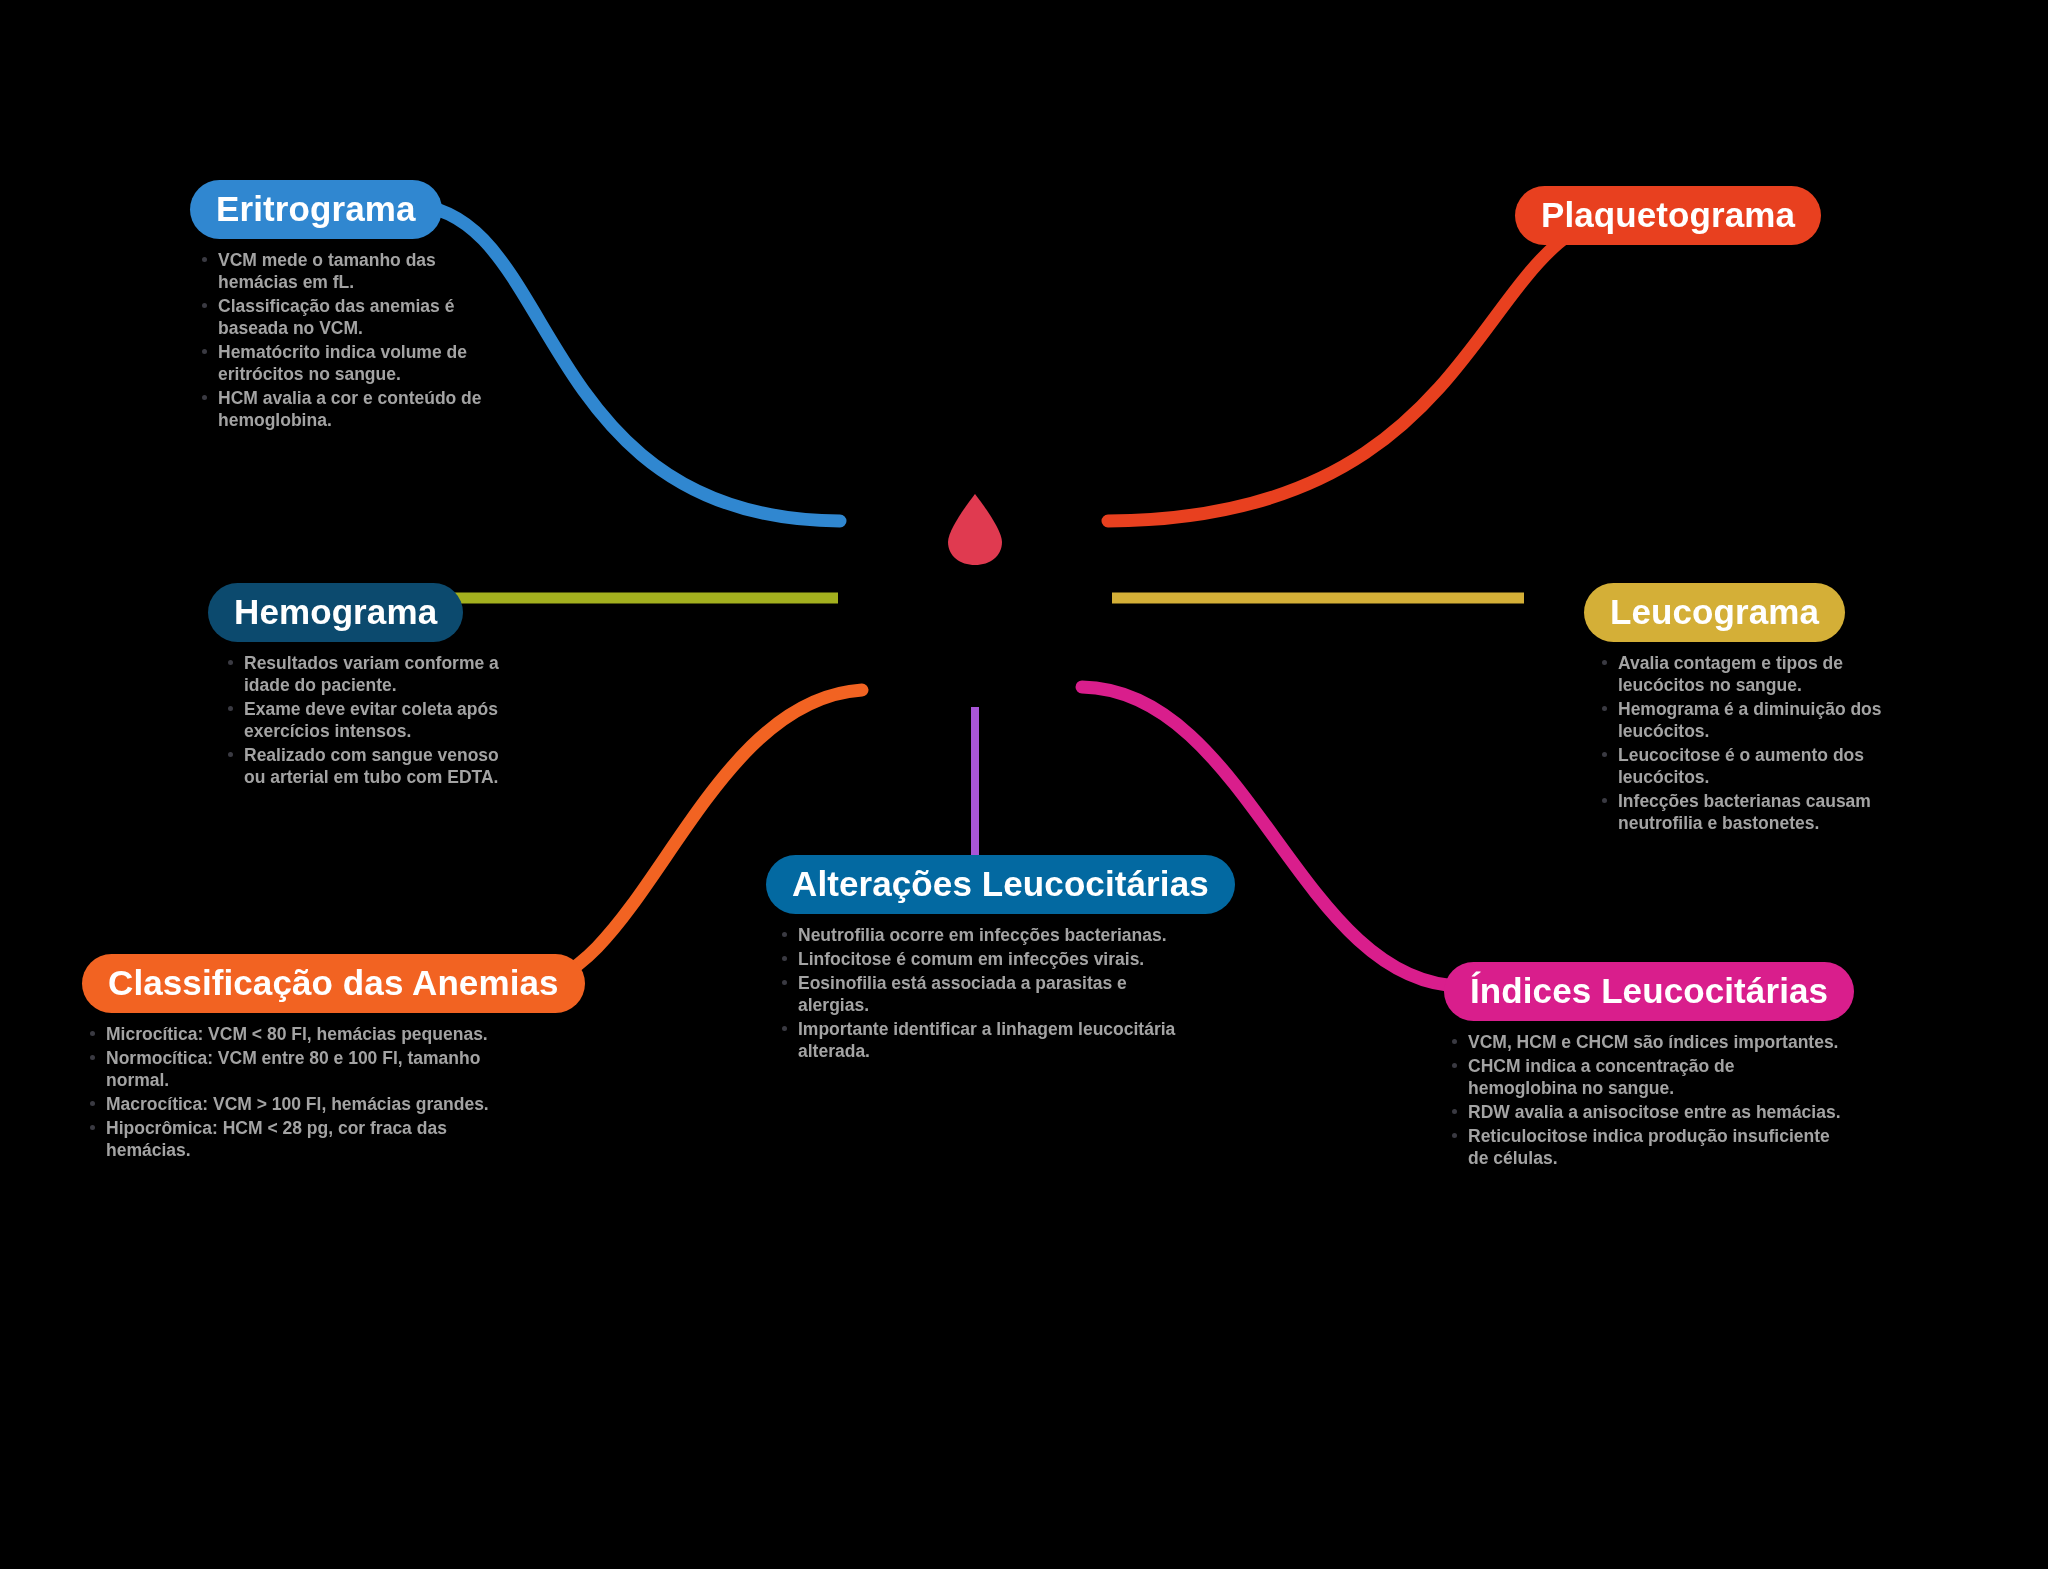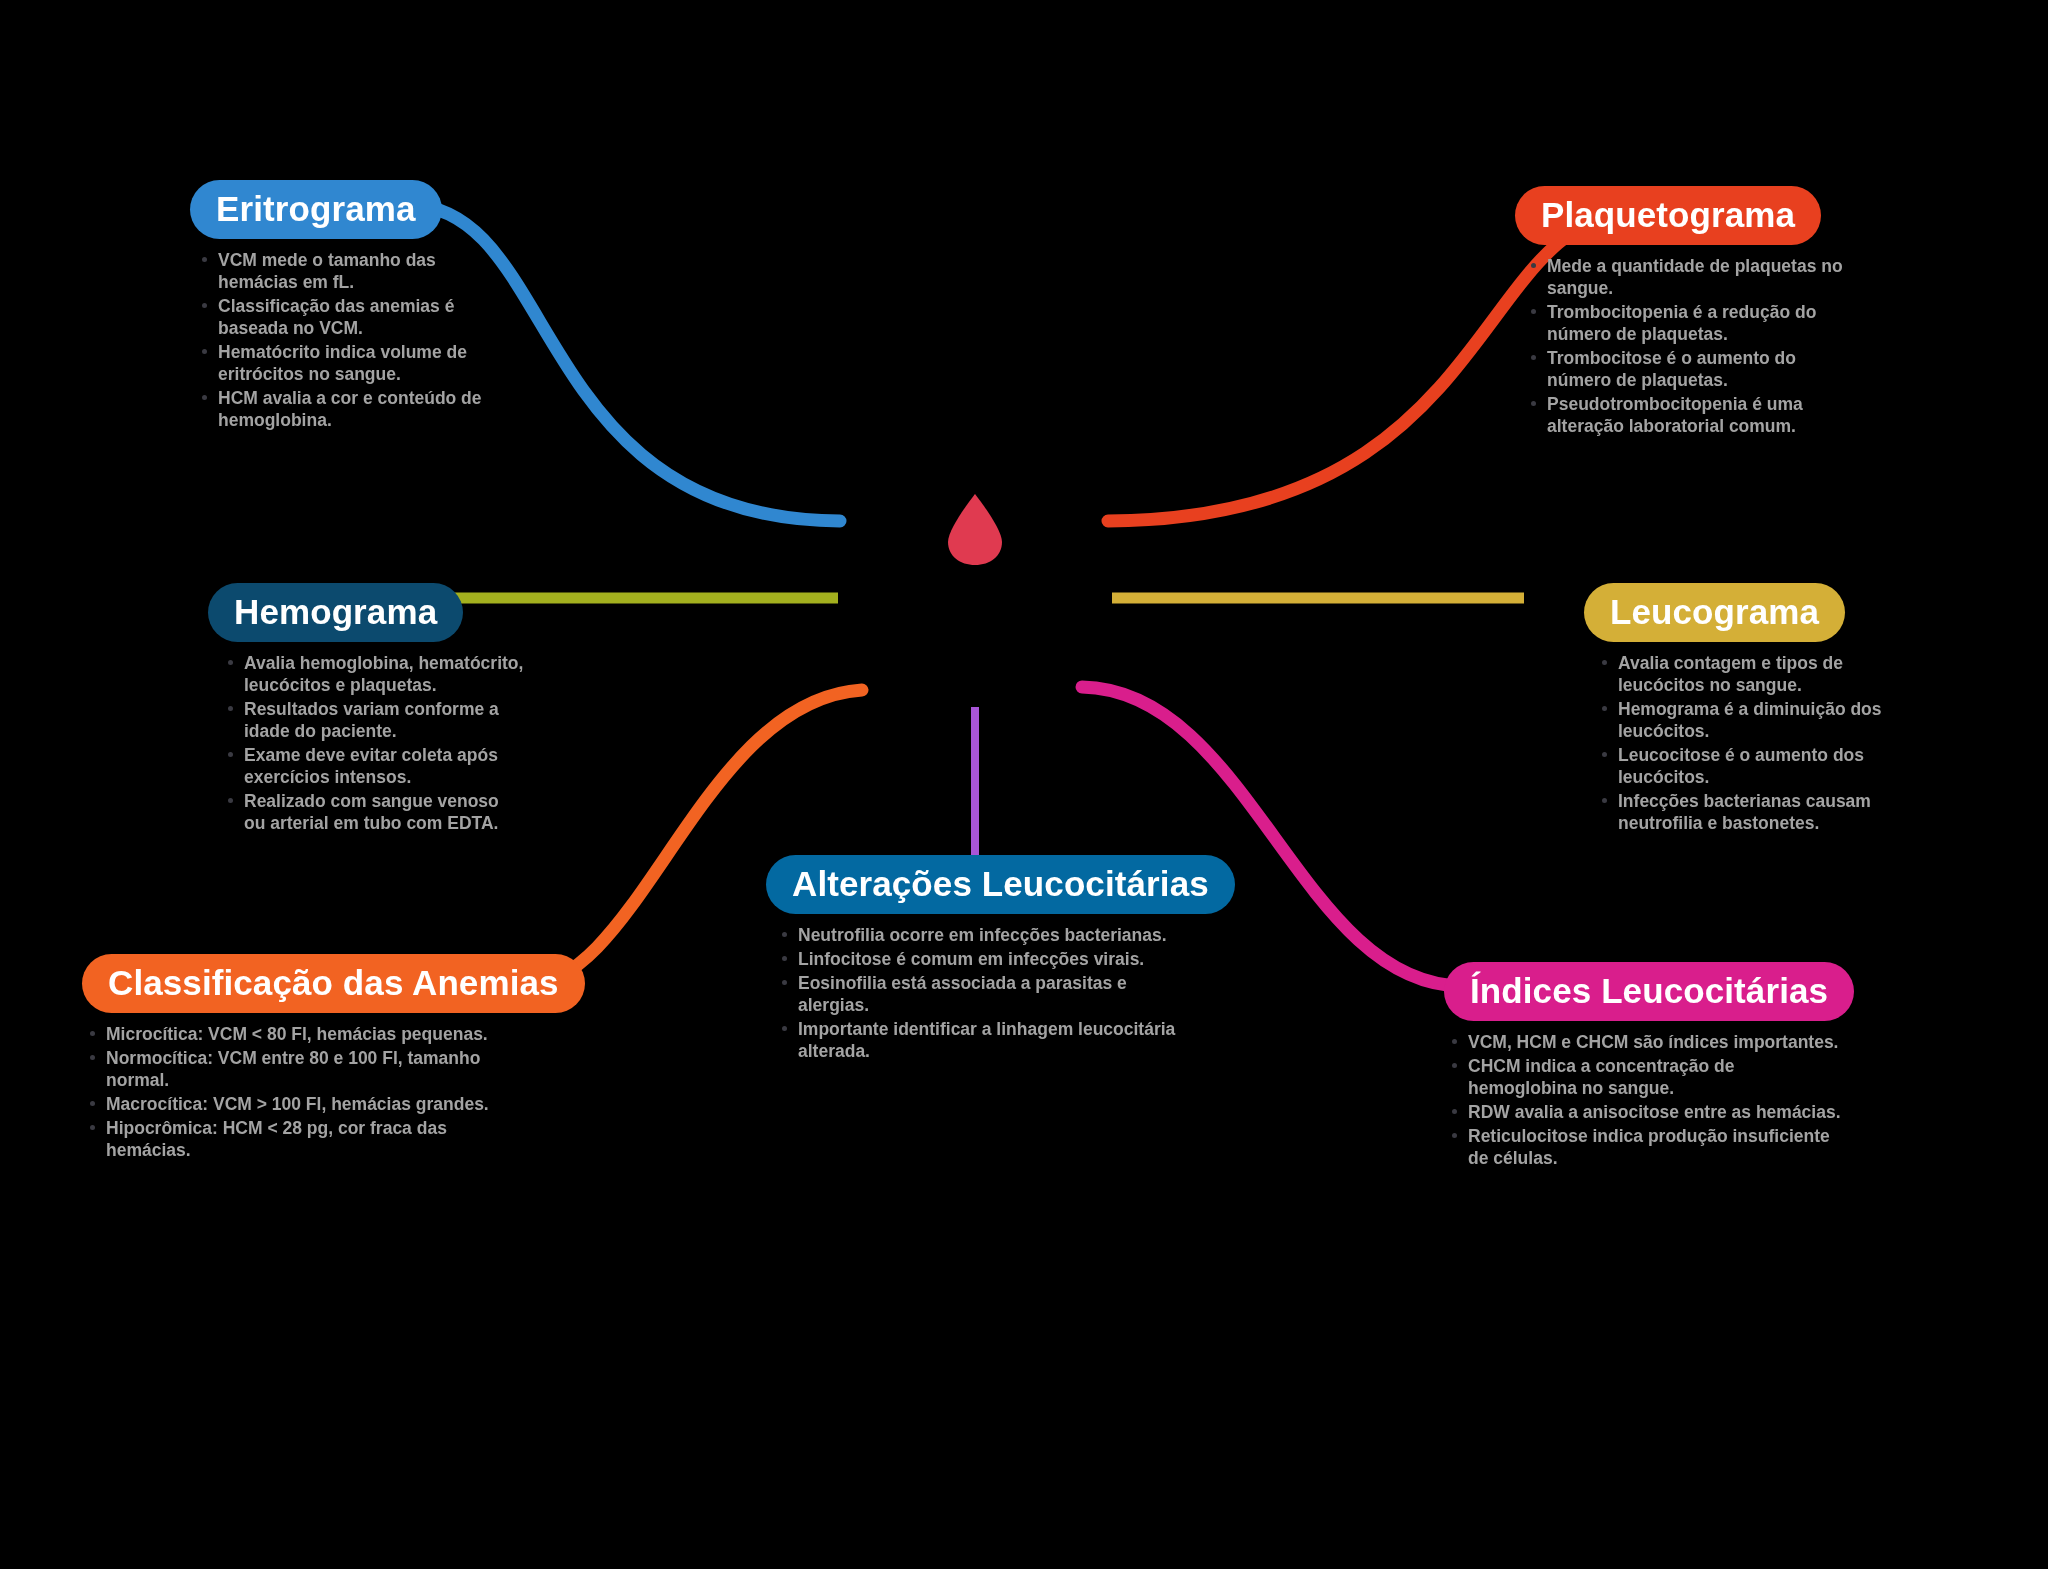--- a/index.html
+++ b/index.html
@@ -103,32 +103,25 @@
     <ul class="bullets">
       <li>VCM mede o tamanho das hemácias em fL.</li>
       <li>Classificação das anemias é baseada no VCM.</li>
       <li>Hematócrito indica volume de eritrócitos no sangue.</li>
       <li>HCM avalia a cor e conteúdo de hemoglobina.</li>
     </ul>
   </div>
 
   <div class="node" id="n-plaquetograma">
     <div class="pill pill-lg" style="background:#E8401F;">Plaquetograma</div>
-    <ul class="bullets">
-      <li>Mede a quantidade de plaquetas no sangue.</li>
-      <li>Trombocitopenia é a redução do número de plaquetas.</li>
-      <li>Trombocitose é o aumento do número de plaquetas.</li>
-      <li>Pseudotrombocitopenia é uma alteração laboratorial comum.</li>
-    </ul>
   </div>
 
   <div class="node" id="n-hemograma">
     <div class="pill pill-lg" style="background:#0c4a6e;">Hemograma</div>
     <ul class="bullets">
-      <li>Avalia hemoglobina, hematócrito, leucócitos e plaquetas.</li>
       <li>Resultados variam conforme a idade do paciente.</li>
       <li>Exame deve evitar coleta após exercícios intensos.</li>
       <li>Realizado com sangue venoso ou arterial em tubo com EDTA.</li>
     </ul>
   </div>
 
   <div class="node" id="n-leucograma">
     <div class="pill pill-lg" style="background:#D4AF37;">Leucograma</div>
     <ul class="bullets">
       <li>Avalia contagem e tipos de leucócitos no sangue.</li>

